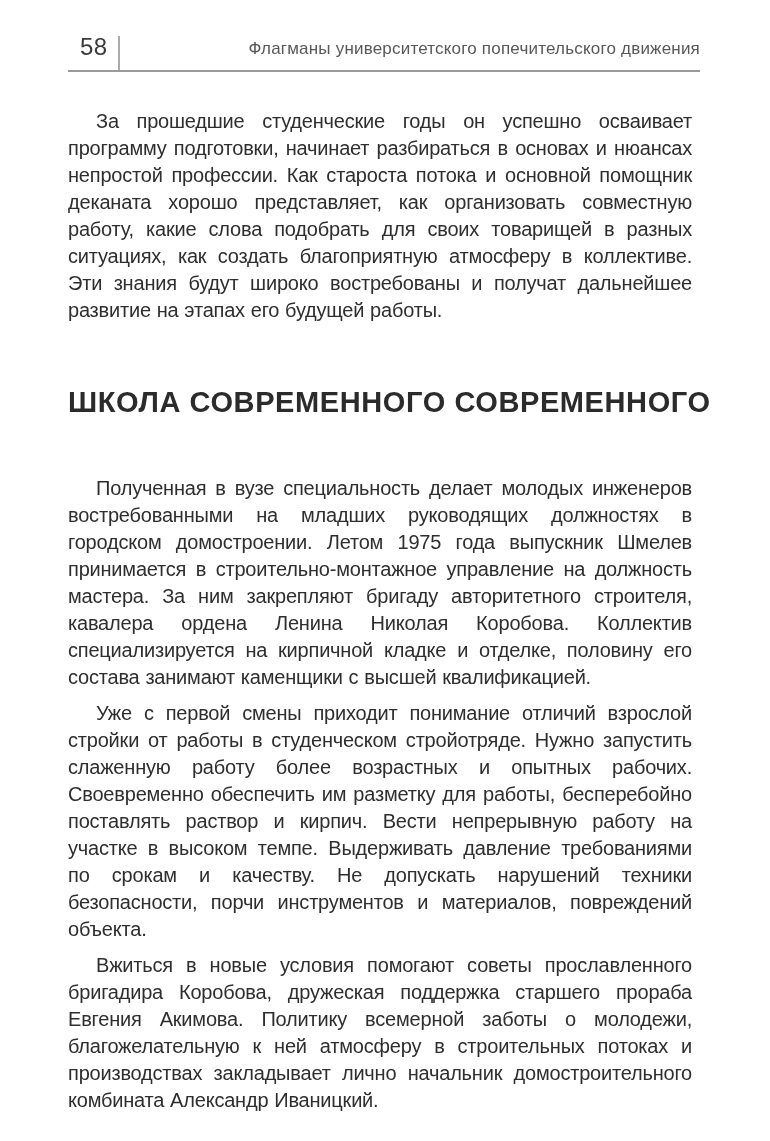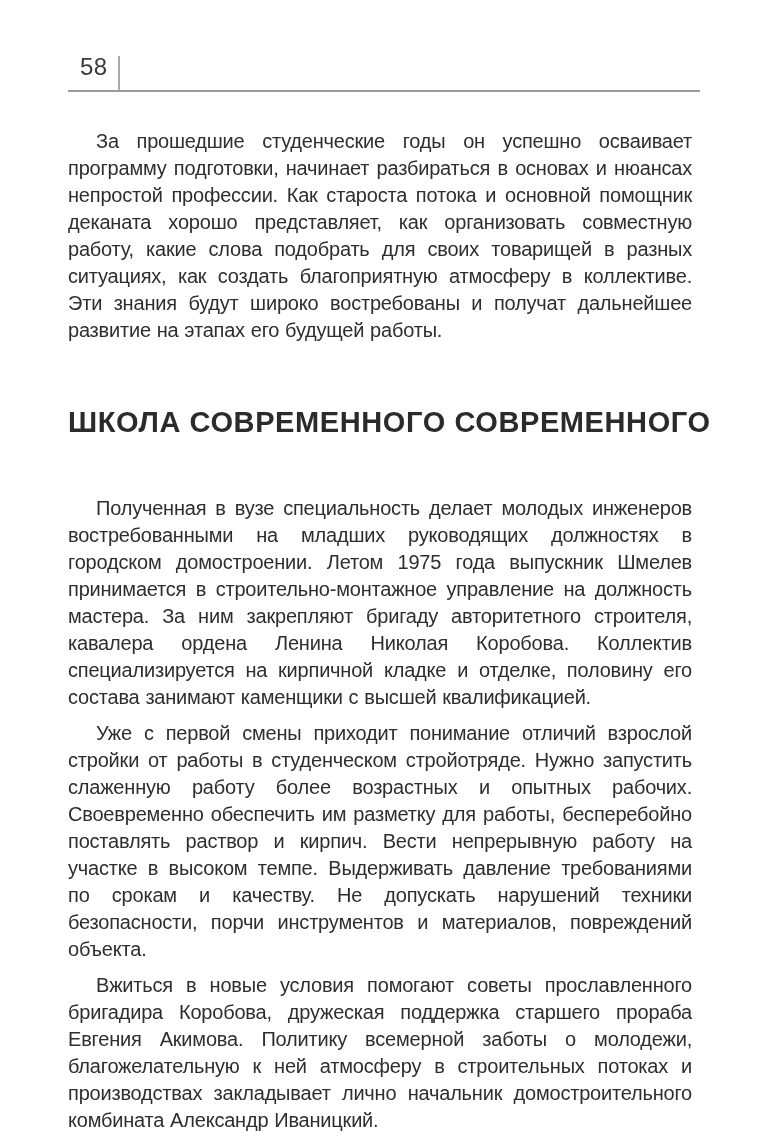--- a/index.html
+++ b/index.html
@@ -16,21 +16,21 @@
   .page {
     width: 770px;
     height: 1141px;
     background: #ffffff;
     padding: 0 70px 0 68px;
     position: relative;
   }
   
   .running-header {
     position: relative;
-    height: 92px;
+    height: 72px;
     border-bottom: 2px solid #9a9a9a;
   }
   .page-number {
     position: absolute;
     left: 12px;
     bottom: 9px;
     font-size: 24px;
     letter-spacing: 0.5px;
     color: #3a3a3a;
   }
@@ -76,20 +76,21 @@
   }
 </style>
 </head>
 <body>
 
 <div class="page">
 
   <header class="running-header">
     <span class="page-number">58</span>
     <span class="header-divider"></span>
+    <span class="running-title">Флагманы университетского попечительского движения</span>
   </header>
 
   <main class="text-block">
 
     <p class="body-par">За прошедшие студенческие годы он успешно осваивает программу подготовки, начинает разбираться в основах и нюансах непростой профессии. Как староста потока и основной помощник деканата хорошо представляет, как организовать совместную работу, какие слова подобрать для своих товарищей в разных ситуациях, как создать благоприятную атмосферу в коллективе. Эти знания будут широко востребованы и получат дальнейшее развитие на этапах его будущей работы.</p>
 
     <h2 class="section-heading">ШКОЛА СОВРЕМЕННОГО СОВРЕМЕННОГО</h2>
 
     <p class="body-par">Полученная в вузе специальность делает молодых инженеров востребованными на младших руководящих должностях в городском домостроении. Летом 1975 года выпускник Шмелев принимается в строительно-монтажное управление на должность мастера. За ним закрепляют бригаду авторитетного строителя, кавалера ордена Ленина Николая Коробова. Коллектив специализируется на кирпичной кладке и отделке, половину его состава занимают каменщики с высшей квалификацией.</p>
 

